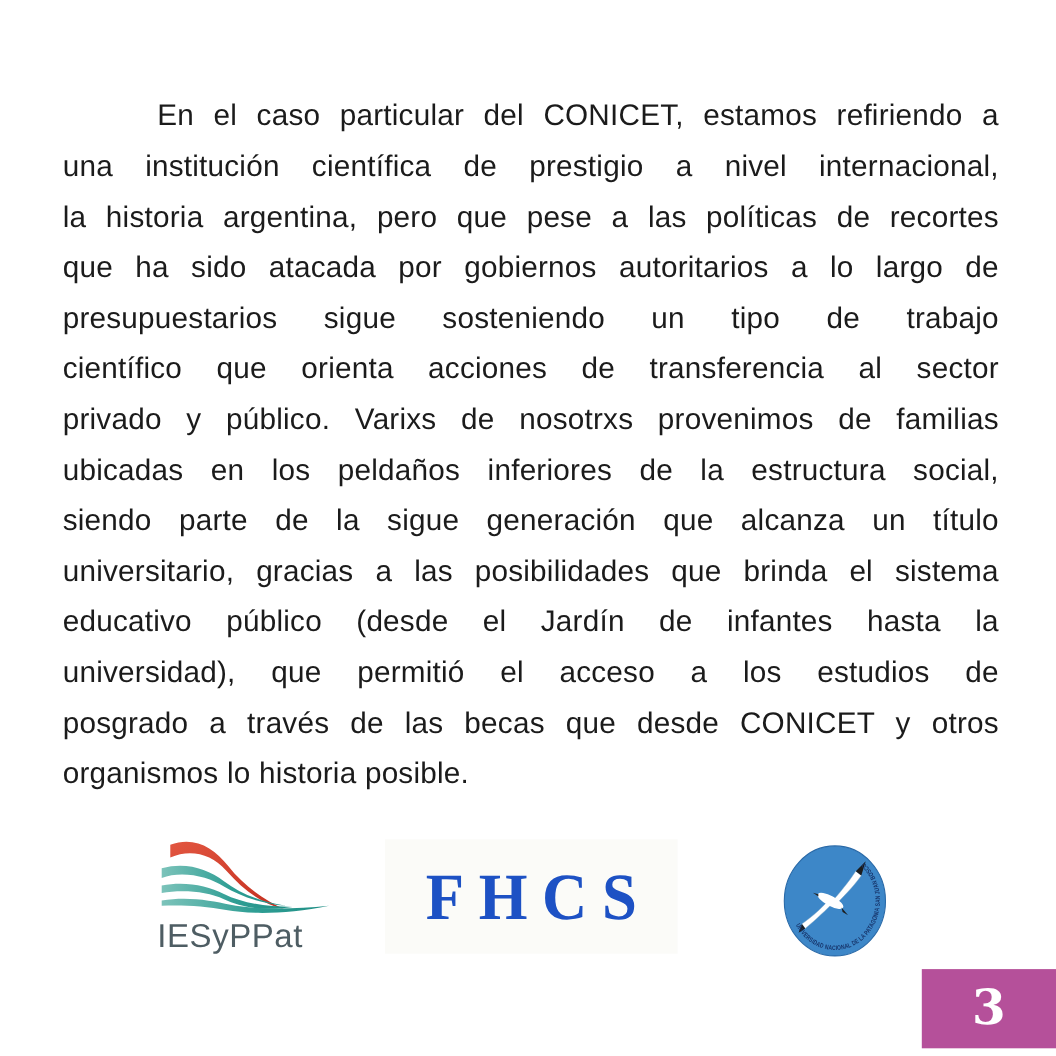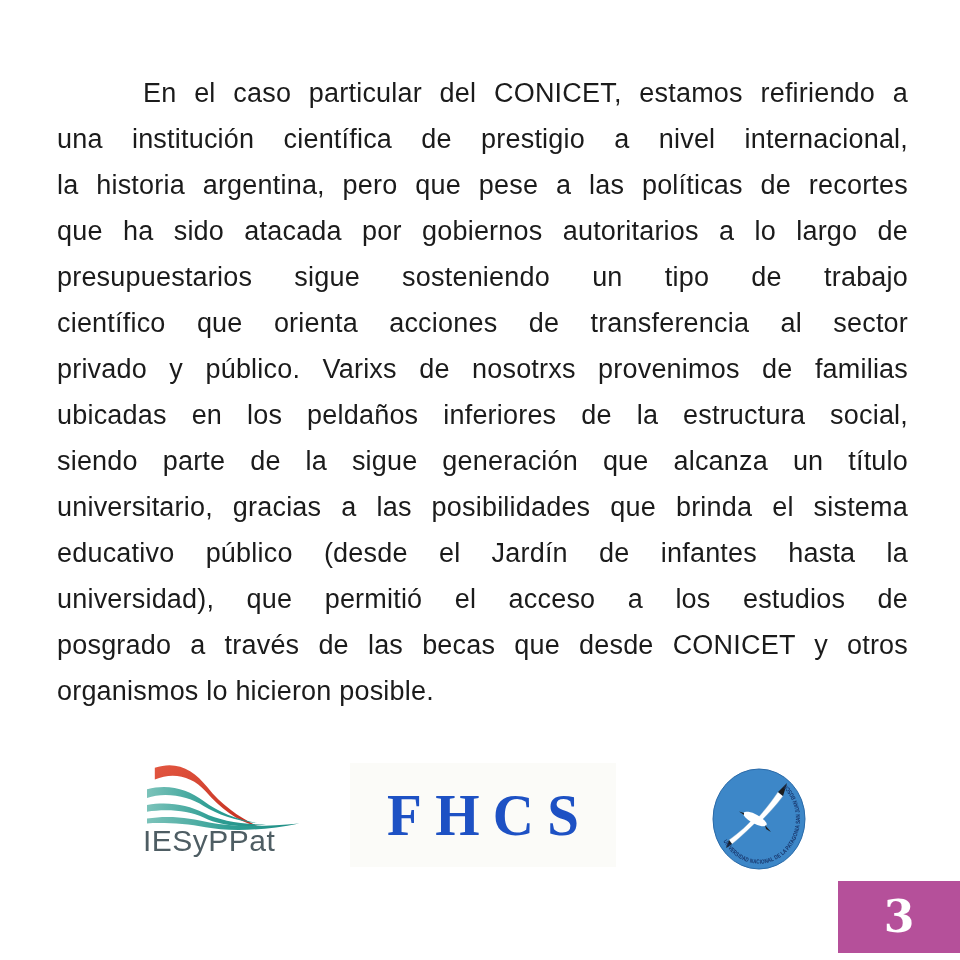--- a/index.html
+++ b/index.html
@@ -21,28 +21,28 @@
     line-height:46px;
     letter-spacing:0.2px;
   }
   .text-line{
     text-align:justify;
     text-align-last:justify;
     white-space:nowrap;
     height:46px;
     overflow:visible;
   }
-  .text-line.first{ padding-left:86px; width:765px; }
+  .text-line.first{ padding-left:86px; width:765px;margin-top:12px; }
   .text-line.last{ text-align-last:left; }
 
   
   #iesyppat-logo{ position:absolute; left:141px; top:762px; width:175px; height:120px; }
   #iesyppat-swoosh{ position:absolute; left:0; top:0; width:172px; height:80px; }
   #iesyppat-label{
-    position:absolute; left:2px; top:62px;
+    position:absolute; left:2px; top:73px;
     font-size:30px; font-weight:400;
     color:#4e5d63; letter-spacing:0.5px;
   }
 
   #fhcs-logo{
     position:absolute; left:350px; top:763px;
     width:266px; height:104px;
     background:#fbfbf8;
     display:flex; align-items:center; justify-content:center;font-family:Liberation Serif, serif;
   }
@@ -84,21 +84,21 @@
     <div class="text-line">que ha sido atacada por gobiernos autoritarios a lo largo de</div>
     <div class="text-line">presupuestarios sigue sosteniendo un tipo de trabajo</div>
     <div class="text-line">científico que orienta acciones de transferencia al sector</div>
     <div class="text-line">privado y público.  Varixs de nosotrxs provenimos de familias</div>
     <div class="text-line">ubicadas en los peldaños inferiores de la estructura social,</div>
     <div class="text-line">siendo parte de la sigue generación que alcanza un título</div>
     <div class="text-line">universitario, gracias a las posibilidades que brinda el sistema</div>
     <div class="text-line">educativo público (desde el Jardín de infantes hasta la</div>
     <div class="text-line">universidad), que permitió el acceso a los estudios de</div>
     <div class="text-line">posgrado a través de las becas que desde CONICET y otros</div>
-    <div class="text-line last">organismos lo hicieron posible.</div>
+    <div class="text-line last">organismos lo historia posible.</div>
   </div>
 
   <div id="iesyppat-logo">
     <svg id="iesyppat-swoosh" viewBox="0 0 172 82" xmlns="http://www.w3.org/2000/svg">
       <defs>
         <linearGradient id="gRed" x1="0" y1="0" x2="1" y2="1">
           <stop offset="0" stop-color="#e25640"></stop>
           <stop offset="1" stop-color="#c32e1f"></stop>
         </linearGradient>
         <linearGradient id="gTeal" x1="0" y1="0" x2="1" y2="0">

